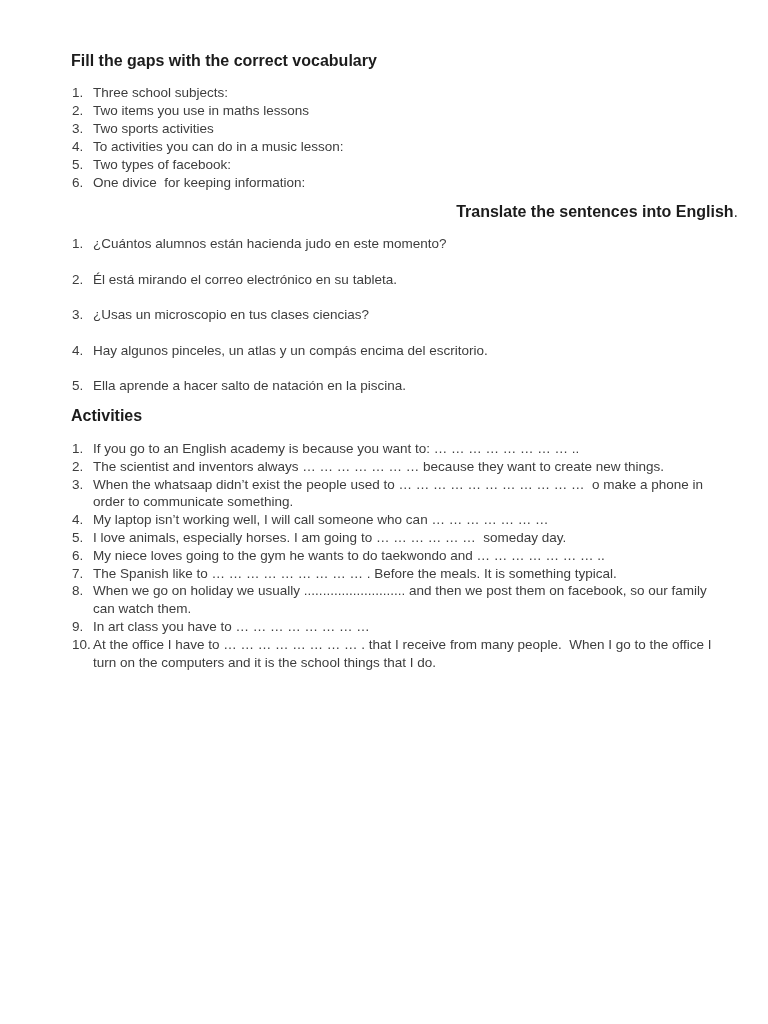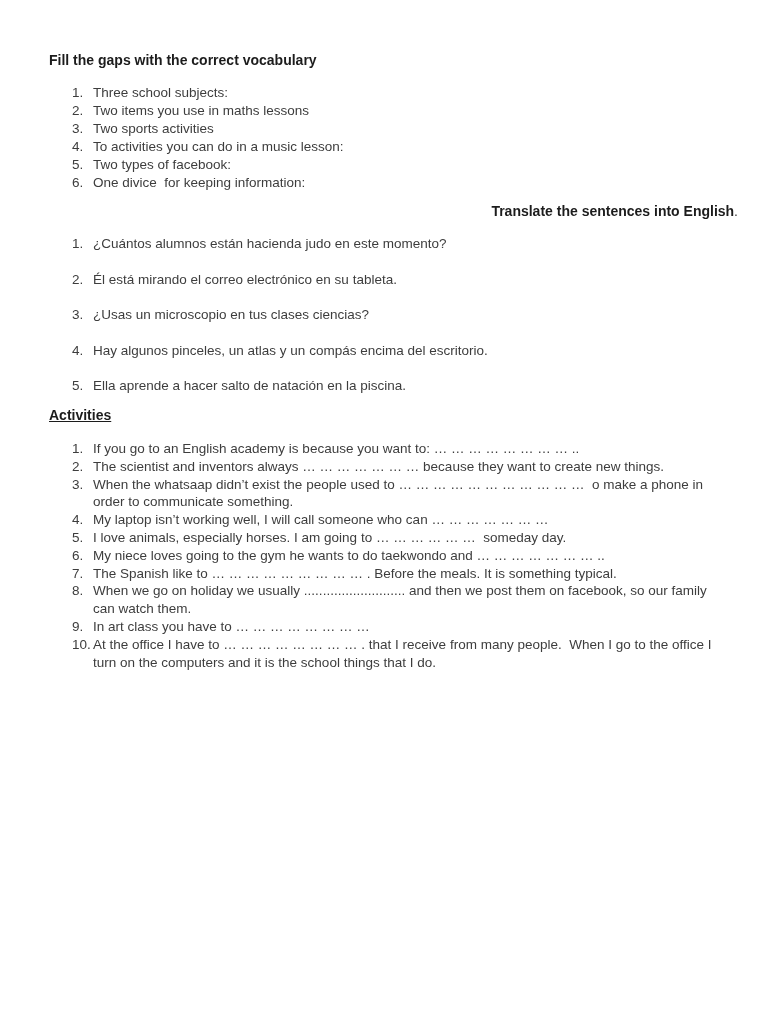--- a/index.html
+++ b/index.html
@@ -10,25 +10,26 @@
     font-family: "Liberation Sans", sans-serif;
   }
   .page {
     width: 768px;
     height: 1024px;
     background: #ffffff;
     padding: 53px 30px 0 49px;
     overflow: hidden;
   }
   .section-heading {
-    font-size: 14px;
+    font-size: 16px;
     font-weight: bold;
     color: #1c1c1c;
     line-height: 15px;
     white-space: pre-wrap;
+    margin-left: 22px;
   }
   .heading-suffix {
     font-weight: normal;
     color: #3d3d3d;
   }
   .list {
     list-style: none;
     margin-left: 23px;
     color: #3d3d3d;
     font-size: 13.5px;
@@ -48,21 +49,21 @@
   }
   
   .list-vocab { margin-top: 16px; }
   .list-vocab .item { line-height: 18px; }
   
   .heading-translate { margin-top: 12px; text-align: right; }
   .list-translate { margin-top: 16px; }
   .list-translate .item { line-height: 18px; margin-bottom: 17.5px; }
   .list-translate .item:last-child { margin-bottom: 0; }
   
-  .heading-activities { margin-top: 13px; text-decoration: underline; }
+  .heading-activities { margin-top: 13px; }
   .list-activities { margin-top: 17px; }
   .list-activities .item { line-height: 17.8px; }
 </style>
 </head>
 <body>
 
 <div class="page">
 
   <h2 class="section-heading heading-vocab">Fill the gaps with the correct vocabulary</h2>
 

